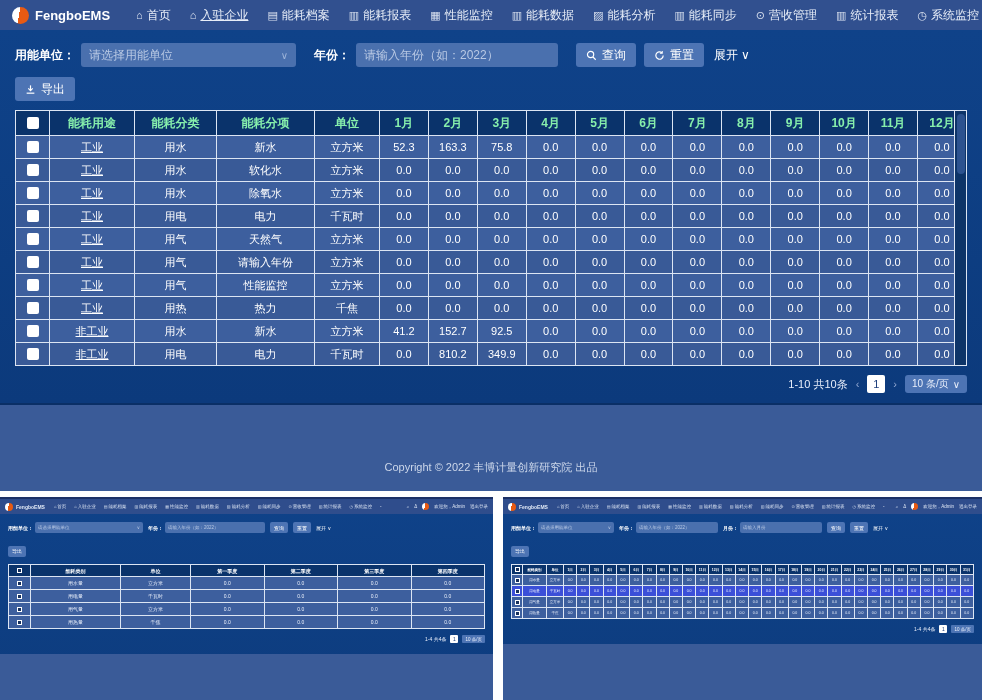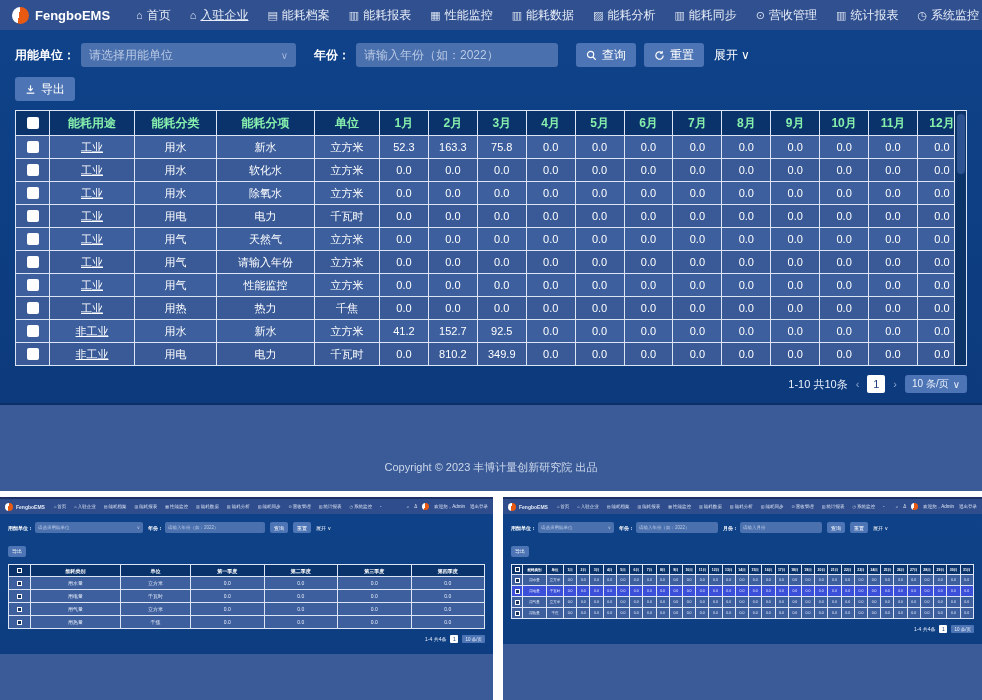--- a/index.html
+++ b/index.html
@@ -465,21 +465,21 @@
     <span class="page-num">1</span>
     <span class="pg-chev">›</span>
     <span class="page-size">
       <span>10 条/页</span>
         <span class="chev">∨</span>
     </span>
   </div>
 </div>
 
 <div class="footer-band">
-  <div class="copyright">Copyright © 2023 丰博计量创新研究院 出品</div>
+  <div class="copyright">Copyright © 2022 丰博计量创新研究院 出品</div>
 </div>
 
 <div class="thumbs">
 
   <div class="thumb thumb-left t-left">
     <div class="mini-nav">
       <span class="mini-logo"></span>
       <span class="mini-brand">FengboEMS</span>
       <div class="mini-items">
           <div class="mini-nav-item">

